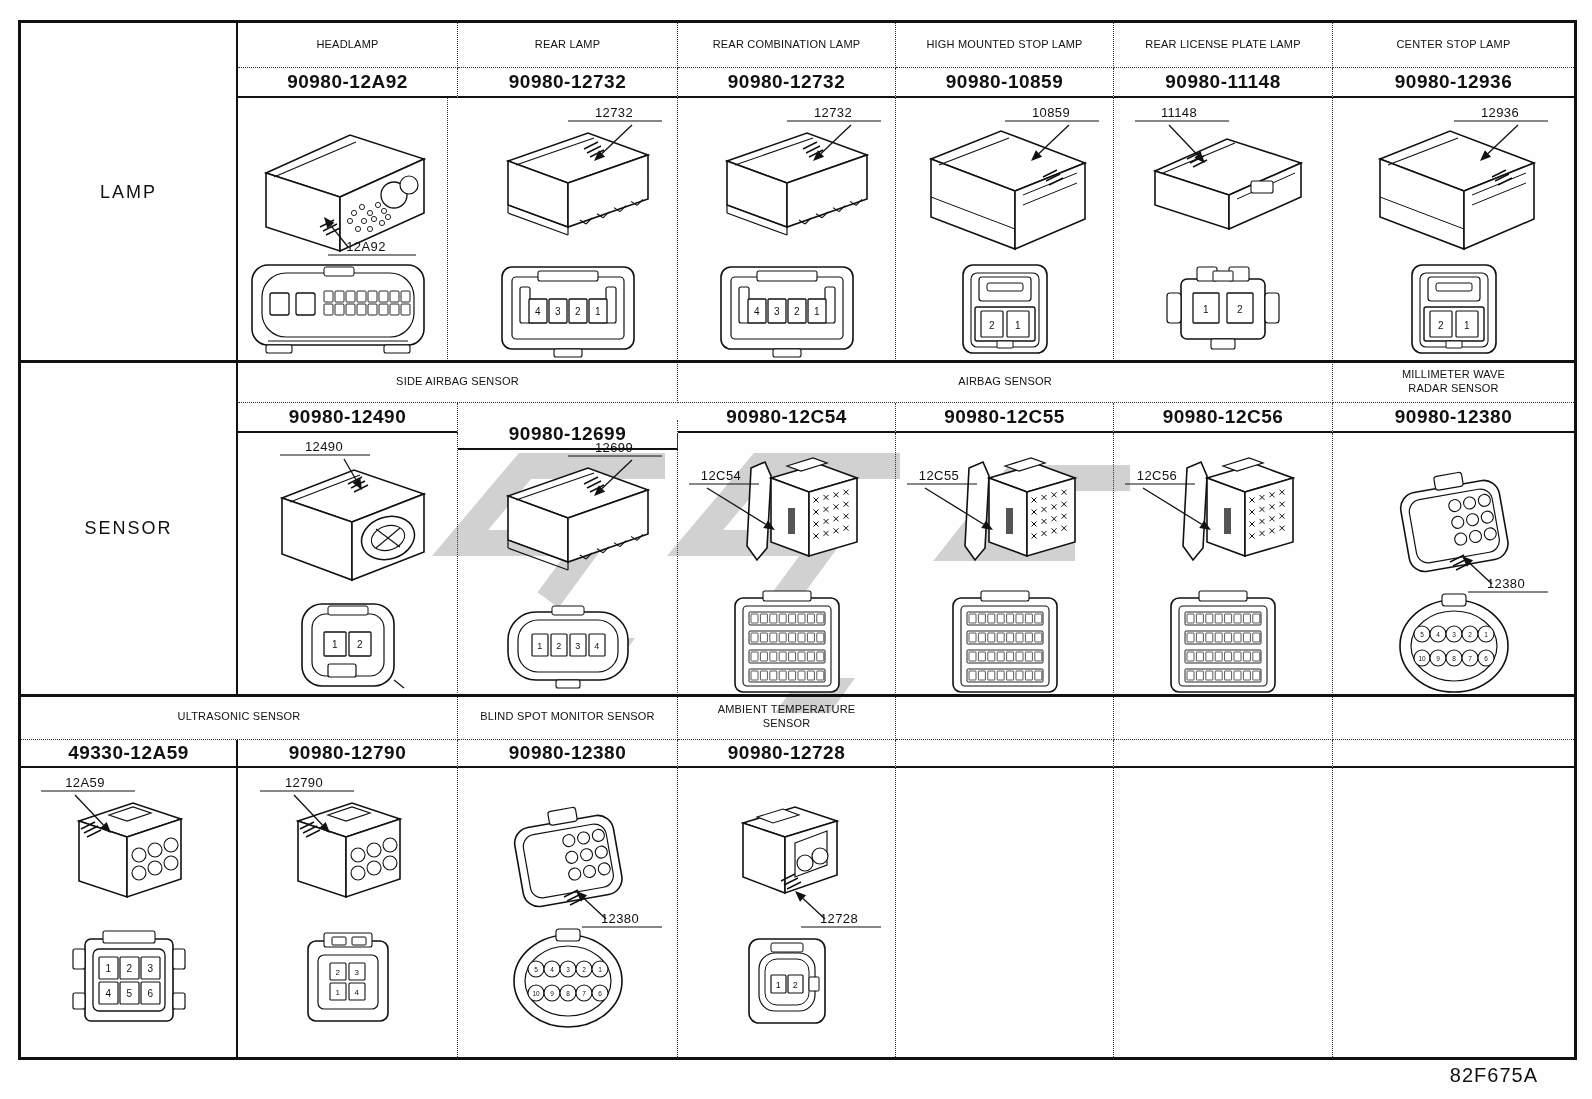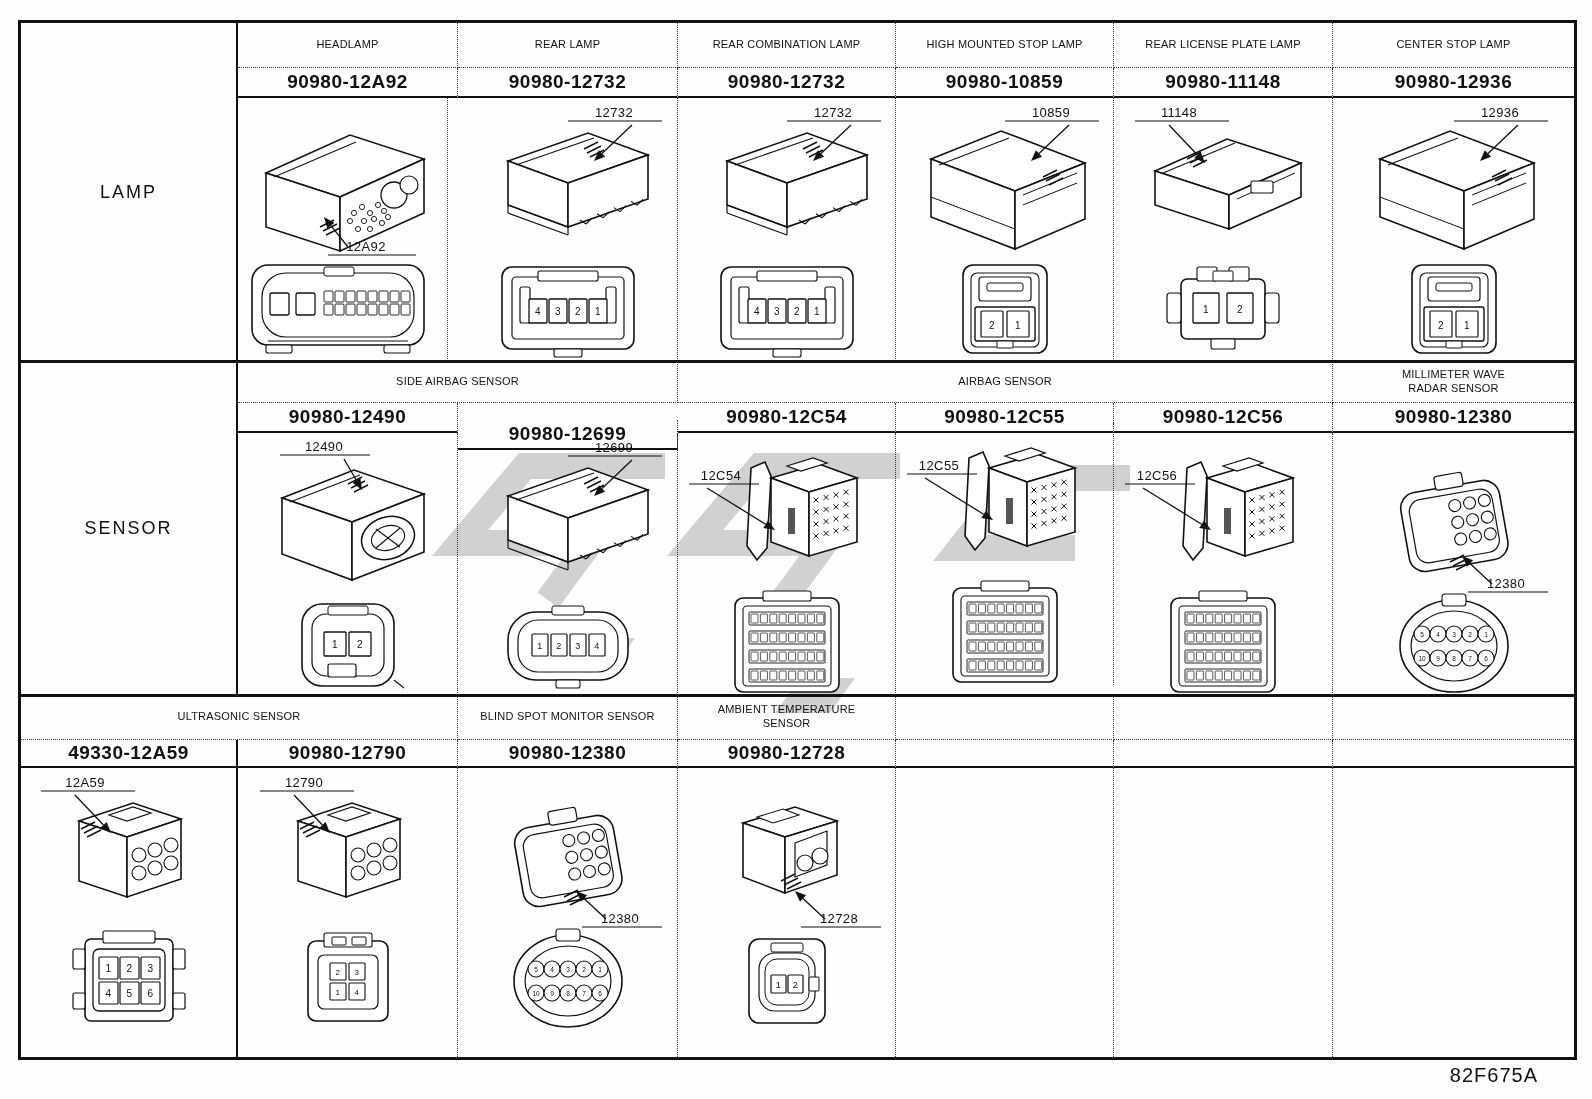--- a/index.html
+++ b/index.html
@@ -420,21 +420,21 @@
           <rect x="111" y="235" width="7" height="9" rx="0.5" fill="#fff" stroke="#111111" stroke-width="0.7"></rect>
           <rect x="120.4" y="235" width="7" height="9" rx="0.5" fill="#fff" stroke="#111111" stroke-width="0.7"></rect>
           <rect x="129.8" y="235" width="7" height="9" rx="0.5" fill="#fff" stroke="#111111" stroke-width="0.7"></rect>
           <text x="34" y="44" font-size="13" letter-spacing="0.4" text-anchor="middle">12C54</text>
           <line x1="2" y1="48" x2="72" y2="48" stroke="#111111" stroke-width="1"></line>
           <line x1="20" y1="52" x2="78.64122202904778" y2="88.21957831205893" stroke="#111111" stroke-width="1.3"></line>
           <polygon points="88,94 81.0059399922964,84.39098732394211 76.27650406579916,92.04816930017574" fill="#111111"></polygon>
         </svg>
       </div>
       <div class="cell partCell v-dot" style="left: 875px; top: 380px; width: 218px; height: 30px;">90980-12C55</div>
-      <div class="cell drawCell v-dot" style="left: 875px; top: 400px; width: 218px; height: 262px; text-align: right;">
+      <div class="cell drawCell v-dot" style="left: 875px; top: 410px; width: 218px; height: 262px; text-align: right;">
         <svg width="200" height="258" viewBox="0 0 200 258">
           <polygon points="64,32 78,26 84,40 80,112 70,124 60,110" fill="#fff" stroke="#111111" stroke-width="1.6"></polygon>
           <polygon points="84,42 132,28 170,42 122,56" fill="#fff" stroke="#111111" stroke-width="1.6"></polygon>
           <polygon points="84,42 122,56 122,120 84,106" fill="#fff" stroke="#111111" stroke-width="1.6"></polygon>
           <polygon points="122,56 170,42 170,106 122,120" fill="#fff" stroke="#111111" stroke-width="1.6"></polygon>
           <polygon points="100,30 126,22 140,27 114,35" fill="#fff" stroke="#111111" stroke-width="1.2"></polygon>
           <rect x="101" y="72" width="7" height="26" fill="#555"></rect>
           <line x1="126.5" y1="61.5" x2="131.5" y2="66.5" stroke="#111111" stroke-width="1"></line>
           <line x1="126.5" y1="66.5" x2="131.5" y2="61.5" stroke="#111111" stroke-width="1"></line>
           <line x1="136.5" y1="58.9" x2="141.5" y2="63.9" stroke="#111111" stroke-width="1"></line>

